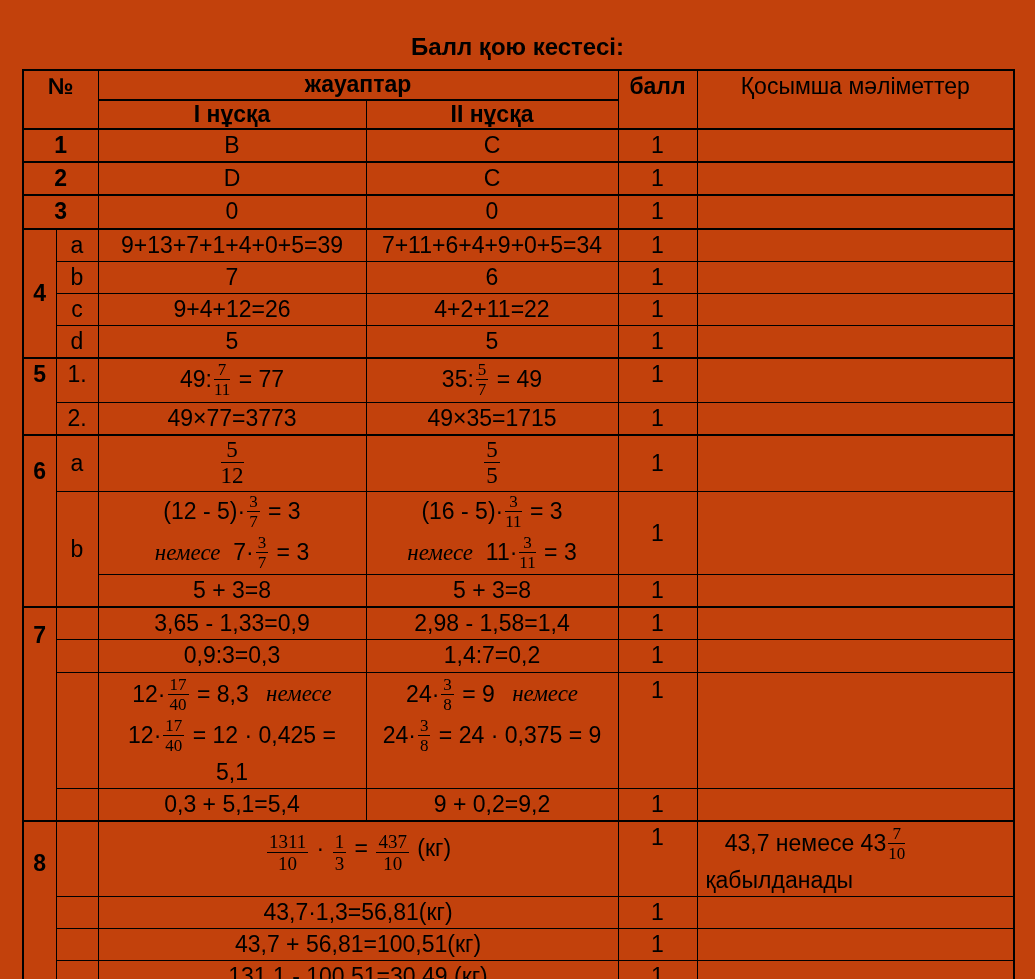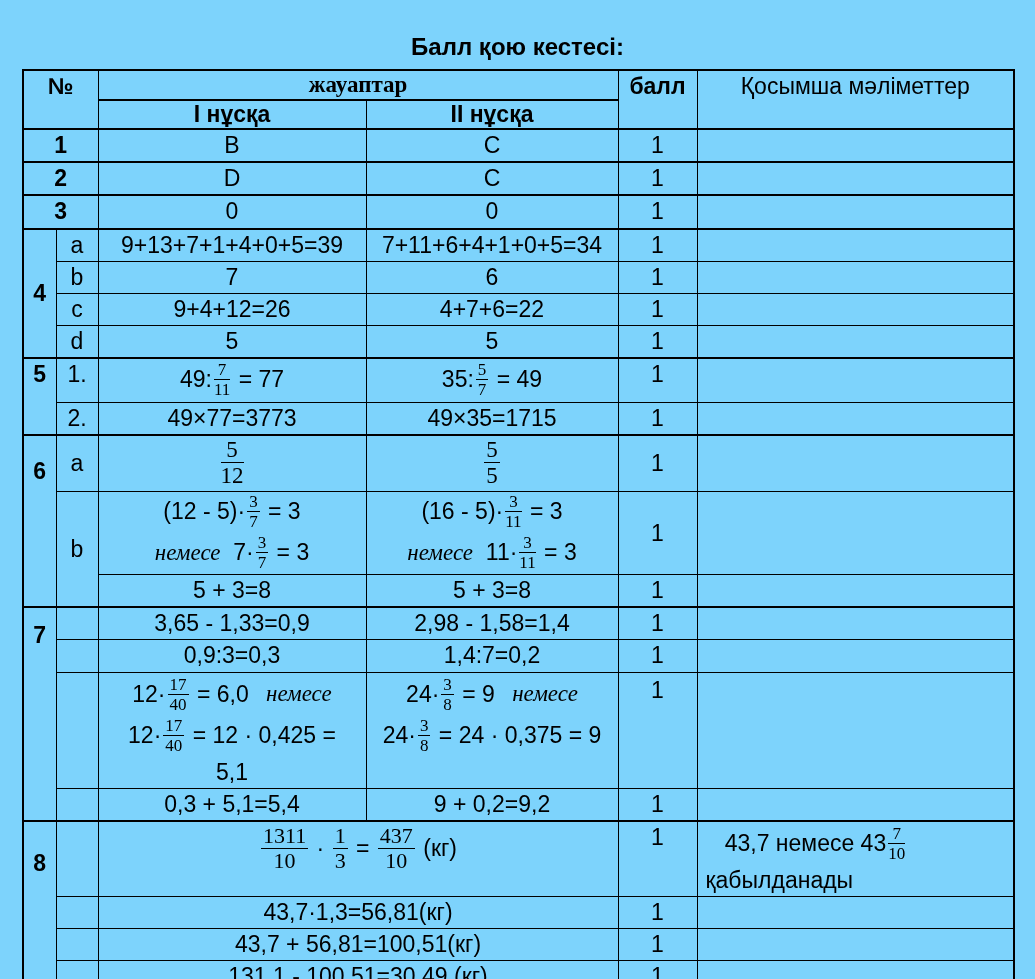--- a/index.html
+++ b/index.html
@@ -1,42 +1,42 @@
 <!DOCTYPE html>
 <html><head>
 <meta charset="utf-8">
 <style>
   html,body{margin:0;padding:0;background:#fff;}
-  .page{position:relative;width:1035px;height:979px;background:#7dd3fc;color:#000;
+  .page{position:relative;width:1035px;height:979px;background:#c2410c;color:#000;
         font-family:"Liberation Sans",sans-serif;overflow:hidden;}
   .title{width:1035px;text-align:center;font-weight:bold;font-size:24px;
          padding-top:33px;padding-bottom:8px;}
   table{border-collapse:collapse;table-layout:fixed;margin-left:22px;
         border:2.5px solid #000;}
   td{border:1.5px solid #000;text-align:center;vertical-align:middle;
      font-size:23px;line-height:1.18;padding:0 2px;overflow:hidden;}
   .b{font-weight:bold;}
   .vtop{vertical-align:top;}
   .left{text-align:left;margin-left:13px;}
   .pt2{padding-top:2px;}  .pt4{padding-top:4px;}
   .pt14{padding-top:14px;} .pt22{padding-top:22px;} .pt28{padding-top:28px;}
   .pl8{padding-left:8px;}
   tr.hb>td{border-top:2.5px solid #000;}
   tr.blk>td{border-top:2.5px solid #000;}
-  td.bb25{border-bottom:2.5px solid #000;font-family:Liberation Serif, serif;}
+  td.bb25{border-bottom:2.5px solid #000;}
   .ln{padding:2px 0;}
   .mm{font-family:Liberation Sans, sans-serif;}
   .it{font-family:"Liberation Serif",serif;font-style:italic;margin-top:16px;}
   .fr{display:inline-block;vertical-align:middle;text-align:center;
       font-family:"Liberation Serif",serif;font-size:17px;line-height:1;
       margin:0 2px;transform:translateY(-1px);}
   .fr .nu{display:block;border-bottom:1.5px solid #000;padding:0 2px 1px;}
   .fr .de{display:block;padding-top:1px;}
   .fr.bf{font-size:23px;}
-  .fr.mf{font-size:22px;}
+  .fr.mf{font-size:19px;margin-top:7px;}
 </style>
 </head>
 <body>
 
 <div class="page">
   <div class="title">Балл қою кестесі:</div>
 
   <table>
     <colgroup>
       <col style="width:33px">
@@ -95,21 +95,21 @@
       <td></td>
     </tr>
 
     <tr class="blk" style="height:30px">
       <td class="b" rowspan="4">4</td>
       <td>a</td>
       <td>
             <div class="ln"><span class="tx">9+13+7+1+4+0+5=39</span></div>
           </td>
       <td>
-            <div class="ln"><span class="tx">7+11+6+4+1+0+5=34</span></div>
+            <div class="ln"><span class="tx">7+11+6+4+9+0+5=34</span></div>
           </td>
       <td>1</td>
       <td></td>
     </tr>
     <tr style="height:28px">
       <td>b</td>
       <td>
             <div class="ln"><span class="tx">7</span></div>
           </td>
       <td>
@@ -117,21 +117,21 @@
           </td>
       <td>1</td>
       <td></td>
     </tr>
     <tr style="height:28px">
       <td>c</td>
       <td>
             <div class="ln"><span class="tx">9+4+12=26</span></div>
           </td>
       <td>
-            <div class="ln"><span class="tx">4+7+6=22</span></div>
+            <div class="ln"><span class="tx">4+2+11=22</span></div>
           </td>
       <td>1</td>
       <td></td>
     </tr>
     <tr style="height:28px">
       <td>d</td>
       <td>
             <div class="ln"><span class="tx">5</span></div>
           </td>
       <td>
@@ -220,21 +220,21 @@
           </td>
       <td>
             <div class="ln"><span class="tx">1,4:7=0,2</span></div>
           </td>
       <td>1</td>
       <td></td>
     </tr>
     <tr style="height:110px">
       <td></td>
       <td class="vtop pt2">
-            <div class="ln"><span class="tx">12·</span><span class="fr "><span class="nu">17</span><span class="de">40</span></span><span class="mm"> = 6,0</span><span class="it">&nbsp;&nbsp;&nbsp;немесе</span></div>
+            <div class="ln"><span class="tx">12·</span><span class="fr "><span class="nu">17</span><span class="de">40</span></span><span class="mm"> = 8,3</span><span class="it">&nbsp;&nbsp;&nbsp;немесе</span></div>
             <div class="ln"><span class="tx">12·</span><span class="fr "><span class="nu">17</span><span class="de">40</span></span><span class="mm"> = 12 · 0,425 =</span></div>
             <div class="ln"><span class="mm">5,1</span></div>
           </td>
       <td class="vtop pt2">
             <div class="ln"><span class="tx">24·</span><span class="fr "><span class="nu">3</span><span class="de">8</span></span><span class="mm"> = 9</span><span class="it">&nbsp;&nbsp;&nbsp;немесе</span></div>
             <div class="ln"><span class="tx">24·</span><span class="fr "><span class="nu">3</span><span class="de">8</span></span><span class="mm"> = 24 · 0,375 = 9</span></div>
           </td>
       <td class="vtop pt4">1</td>
       <td></td>
     </tr>

